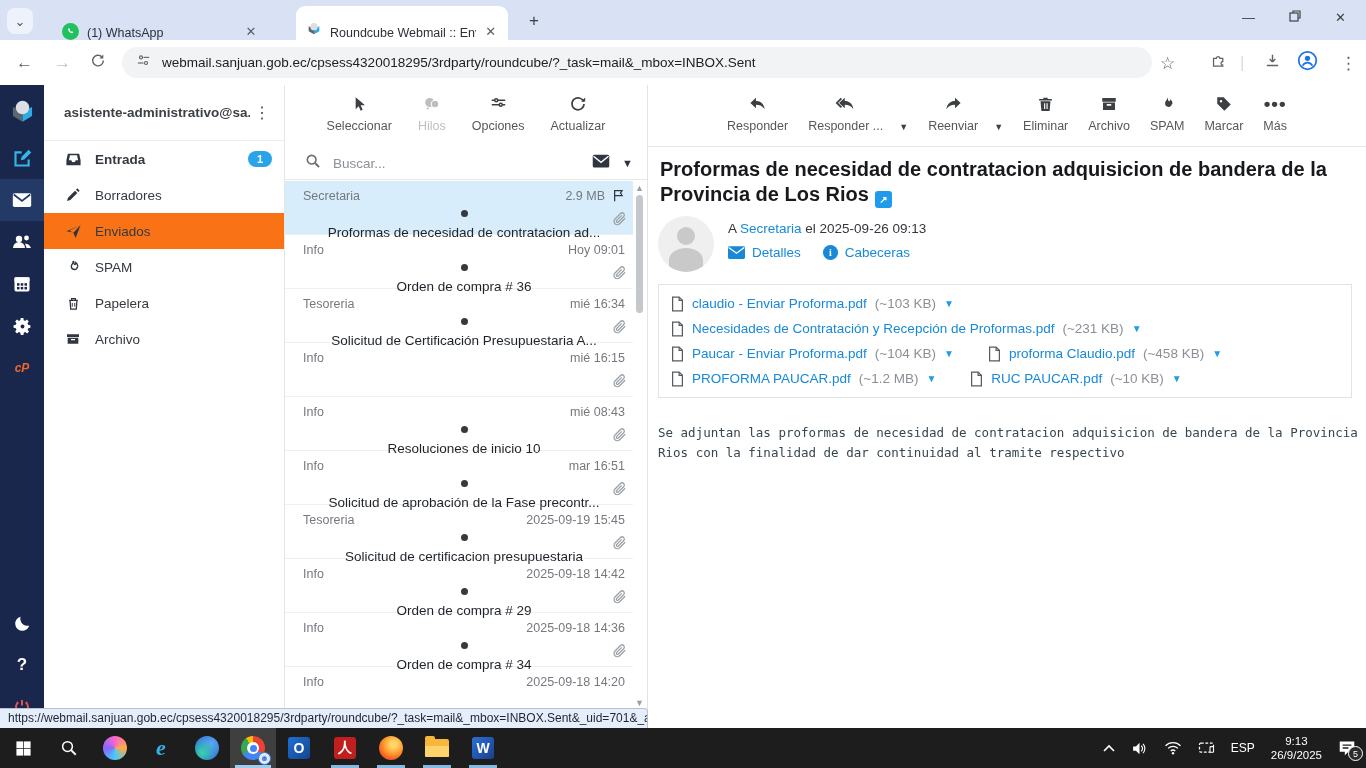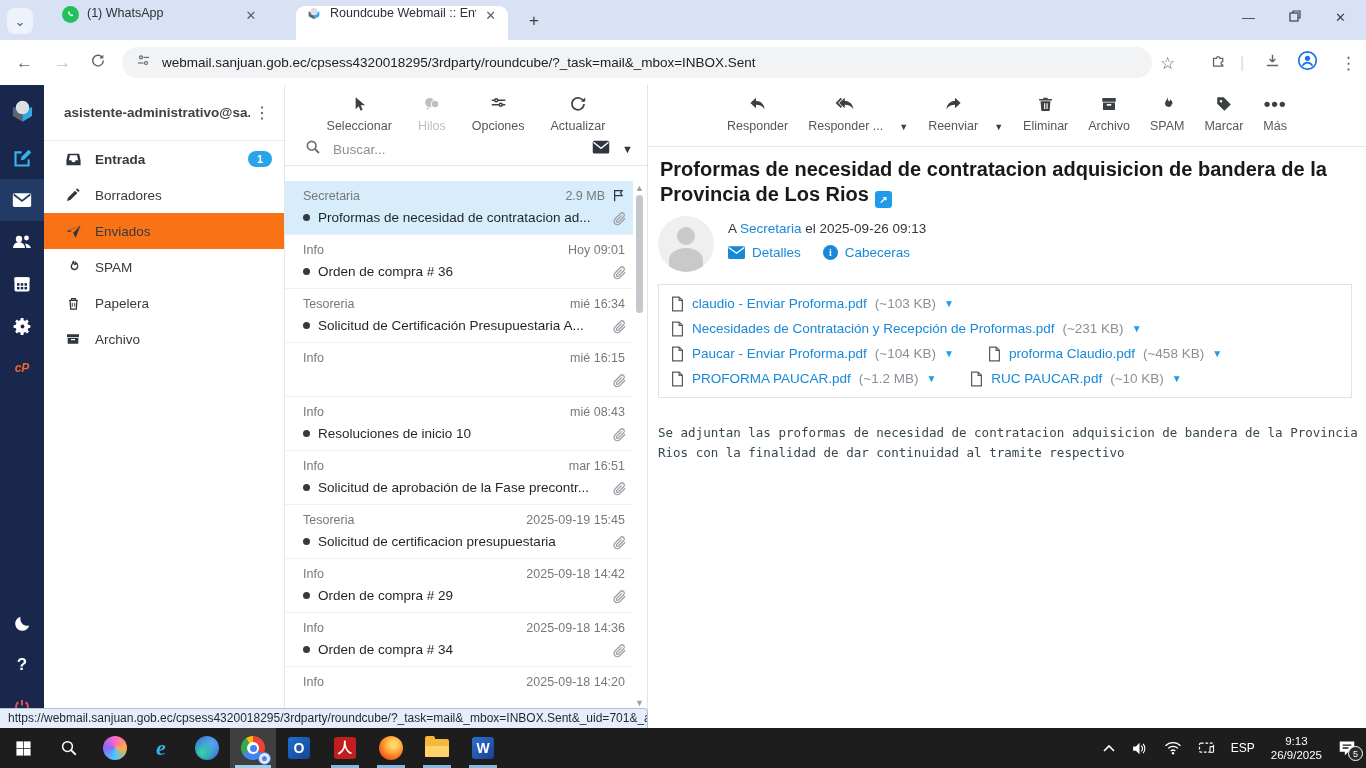--- a/index.html
+++ b/index.html
@@ -3,21 +3,21 @@
 <meta charset="utf-8">
 <style>
   * { margin:0; padding:0; box-sizing:border-box; }
   html,body { width:1366px; height:768px; overflow:hidden; }
   body { font-family:"Liberation Sans", sans-serif; }
   .screen { position:absolute; inset:0; width:1366px; height:768px; background:#fff; overflow:hidden; }
 
   
   .tabstrip { position:absolute; left:0; top:0; width:1366px; height:40px; background:#d9e2f4; }
   .tabsearch { position:absolute; left:7px; top:8px; width:26px; height:26px; border-radius:8px; background:#eef3fb; color:#49536a; display:flex; align-items:center; justify-content:center; font-size:13px; }
-  .tab { position:absolute; top:6px; height:34px; display:flex; align-items:flex-start; gap:8px; padding:0 10px; font-size:12.5px; color:#2c3038; }
+  .tab { position:absolute; top:6px; height:34px; display:flex; align-items:flex-end; gap:8px; padding:0 10px; font-size:12.5px; color:#2c3038; }
   .tab.inactive { left:52px; width:218px; }
   .tab.active { left:296px; width:212px; background:#fff; border-radius:9px 9px 0 0; }
   .tab .close { margin-left:auto; color:#5a5f66; font-size:13px; width:18px; height:18px; display:flex; align-items:center; justify-content:center; border-radius:50%; }
   .tab-title { white-space:nowrap; overflow:hidden; max-width:150px; }
   .wa-icon { width:17px; height:17px; border-radius:50%; background:#21c25e; display:flex; align-items:center; justify-content:center; flex:0 0 auto; }
   .newtab { position:absolute; left:522px; top:9px; width:24px; height:24px; color:#3c4043; font-size:17px; display:flex; align-items:center; justify-content:center; }
   .wincontrols { position:absolute; right:8px; top:0; height:34px; display:flex; align-items:center; gap:34px; color:#3c4043; font-size:13px; padding-right:12px; }
 
   
   .navbar { position:absolute; left:0; top:40px; width:1366px; height:45px; background:#fff; }
@@ -48,28 +48,28 @@
   .folder-footer-btn { position:absolute; left:32px; bottom:0; width:22px; height:8px; border-radius:6px 6px 0 0; background:#6b7076; }
 
   
   .listpane { position:absolute; left:285px; top:0; width:363px; height:643px; background:#fff; border-right:1px solid #e3e3e3; }
   .ltoolbar { position:absolute; left:0; top:0; width:100%; height:62px; display:flex; justify-content:center; gap:26px; padding-top:8px; }
   .tbtn { display:flex; flex-direction:column; align-items:center; gap:4px; color:#3c4043; }
   .tbtn .tlabel { font-size:12.5px; color:#55585b; }
   .tbtn.disabled, .tbtn.disabled .tlabel { color:#bcbfc2; }
   .tbtn .icw { height:22px; display:flex; align-items:center; }
   .caret { font-size:9px; color:#3c4043; align-self:flex-end; margin:0 0 14px -4px; }
-  .searchrow { position:absolute; left:0; top:48px; width:100%; height:33px; border-bottom:1px solid #e6e6e6; display:flex; align-items:center; gap:12px; padding:0 14px 0 20px; }
+  .searchrow { position:absolute; left:0; top:62px; width:100%; height:33px; border-bottom:1px solid #e6e6e6; display:flex; align-items:center; gap:12px; padding:0 14px 0 20px; }
   .search-ph { flex:1; font-size:13.5px; color:#8b9096; }
   .msglist { position:absolute; left:0; top:96px; width:348px; bottom:0; overflow:hidden; }
   .mrow { height:54px; border-bottom:1px solid #f0f0f0; padding:8px 8px 0 18px; position:relative; }
   .mrow.selected { background:#d8edfb; }
   .mline1 { display:flex; font-size:12.5px; color:#75797e; }
   .mline1 .mfrom { flex:1; }
-  .mline2 { display:flex; align-items:center; gap:8px; margin-top:7px; }
+  .mline2 { display:flex; align-items:center; gap:8px; margin-top:7px;flex-direction:column; }
   .bullet { width:7px; height:7px; border-radius:50%; background:#343a40; flex:0 0 auto; }
   .msubj { flex:1; font-size:13.5px; color:#1e2329; white-space:nowrap; overflow:hidden; text-overflow:ellipsis; }
   .mflag { position:absolute; right:6px; top:7px; color:#2f3640; }
   .mclip { position:absolute; right:6px; top:30px; color:#9aa0a6; }
   .lscrollbar { position:absolute; right:2px; top:98px; bottom:4px; width:11px; }
   .sb-thumb { position:absolute; top:12px; left:2px; width:7px; height:118px; border-radius:4px; background:#c4c7cb; }
   .sb-arrow { position:absolute; left:1px; font-size:9px; color:#9aa0a6; }
   .pagbox { position:absolute; left:265px; bottom:-6px; width:46px; height:16px; border:1px solid #cfd3d8; border-radius:4px; background:#fff; }
 
   

